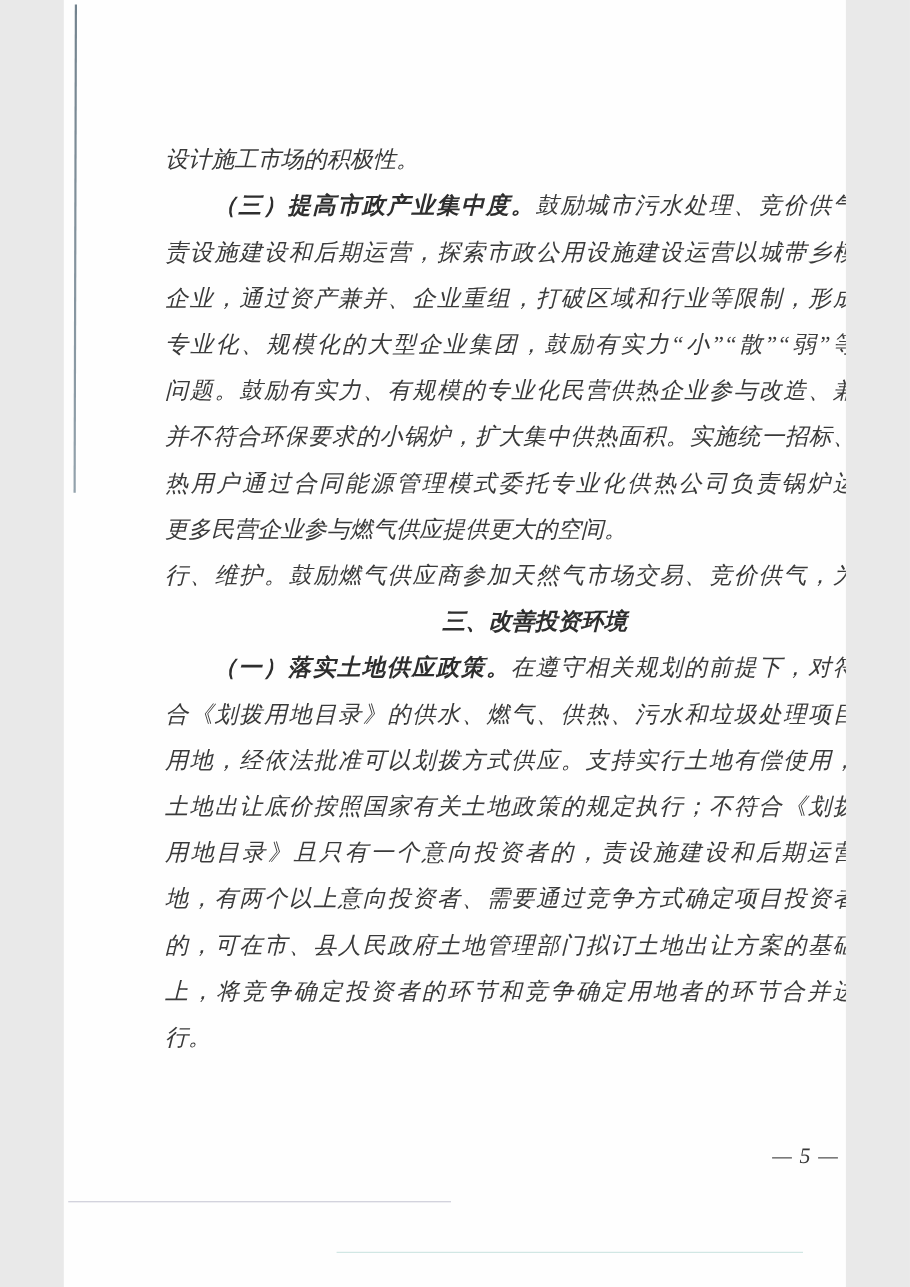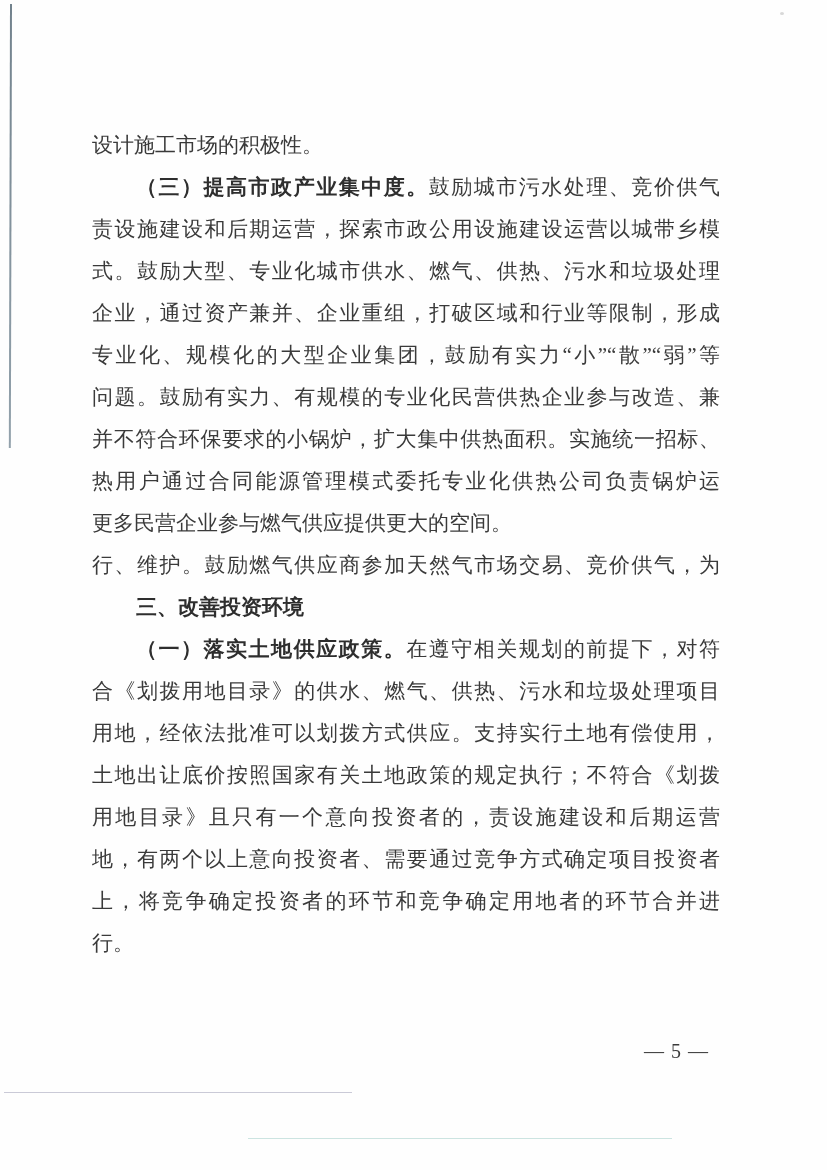--- a/index.html
+++ b/index.html
@@ -1,44 +1,45 @@
 <!DOCTYPE html>
 <html style="--paper: #fefefe; --ink: #3a3a3a; --ink-bold: #2e2e2e;"><head>
 <meta charset="utf-8">
 <style>
   html, body { margin: 0; padding: 0; background: #e9e9e9; }
   .page {
     position: relative;
-    width: 827px;
+    width: 711px;
     height: 1170px;
     margin: 0 auto;
     background: var(--paper, #fefefe);
     overflow: hidden;
     font-family: "Liberation Serif", "DejaVu Serif", serif;
+    font-style: italic;
   }
   .body-text {
     position: absolute;
     left: 92px;
     top: 124px;
     width: 628px;
     color: var(--ink, #3a3a3a);
     font-size: 21px;
   }
   .line {
     height: 42px;
     line-height: 42px;
     overflow: hidden;
     text-align: left;
   }
   .line.fill {
     text-align: justify;
     text-align-last: justify;
     text-justify: inter-character;
   }
-  .line.indent { padding-left: 44px; }
+  .line.indent { padding-left: 44px; text-align: center; }
   .seg-bold { font-weight: 700; color: var(--ink-bold, #2e2e2e); }
   .seg-normal { font-weight: 400; }
   .page-number {
     position: absolute;
     left: 644px;
     top: 1040px;
     font-size: 20px;
     letter-spacing: 1px;
     color: var(--ink, #3a3a3a);
     white-space: nowrap;
@@ -86,35 +87,35 @@
 <body>
 
 <div class="page">
   <div class="scan-vline"></div>
   <div class="scan-speck"></div>
 
   <div class="body-text">
       <div class="line"><span class="seg-normal">设计施工市场的积极性。</span></div>
       <div class="line fill indent"><span class="seg-bold">（三）提高市政产业集中度。</span><span class="seg-normal">鼓励城市污水处理、竞价供气</span></div>
       <div class="line fill"><span class="seg-normal">责设施建设和后期运营，探索市政公用设施建设运营以城带乡模</span></div>
-      <div class="line fill"><span class="seg-normal">式。鼓励大型、专业化城市供水、燃气、供热、污水和垃圾处理</span></div>
       <div class="line fill"><span class="seg-normal">企业，通过资产兼并、企业重组，打破区域和行业等限制，形成</span></div>
       <div class="line fill"><span class="seg-normal">专业化、规模化的大型企业集团，鼓励有实力“小”“散”“弱”等</span></div>
       <div class="line fill"><span class="seg-normal">问题。鼓励有实力、有规模的专业化民营供热企业参与改造、兼</span></div>
       <div class="line fill"><span class="seg-normal">并不符合环保要求的小锅炉，扩大集中供热面积。实施统一招标、</span></div>
       <div class="line fill"><span class="seg-normal">热用户通过合同能源管理模式委托专业化供热公司负责锅炉运</span></div>
       <div class="line"><span class="seg-normal">更多民营企业参与燃气供应提供更大的空间。</span></div>
       <div class="line fill"><span class="seg-normal">行、维护。鼓励燃气供应商参加天然气市场交易、竞价供气，为</span></div>
       <div class="line indent"><span class="seg-bold">三、改善投资环境</span></div>
       <div class="line fill indent"><span class="seg-bold">（一）落实土地供应政策。</span><span class="seg-normal">在遵守相关规划的前提下，对符</span></div>
       <div class="line fill"><span class="seg-normal">合《划拨用地目录》的供水、燃气、供热、污水和垃圾处理项目</span></div>
       <div class="line fill"><span class="seg-normal">用地，经依法批准可以划拨方式供应。支持实行土地有偿使用，</span></div>
       <div class="line fill"><span class="seg-normal">土地出让底价按照国家有关土地政策的规定执行；不符合《划拨</span></div>
       <div class="line fill"><span class="seg-normal">用地目录》且只有一个意向投资者的，责设施建设和后期运营</span></div>
       <div class="line fill"><span class="seg-normal">地，有两个以上意向投资者、需要通过竞争方式确定项目投资者</span></div>
+      <div class="line fill"><span class="seg-normal">的，可在市、县人民政府土地管理部门拟订土地出让方案的基础</span></div>
       <div class="line fill"><span class="seg-normal">上，将竞争确定投资者的环节和竞争确定用地者的环节合并进</span></div>
       <div class="line"><span class="seg-normal">行。</span></div>
     </div>
 
   <div class="page-number">— 5 —</div>
 
   <div class="scan-hline-1"></div>
   <div class="scan-hline-2"></div>
 </div>
 

